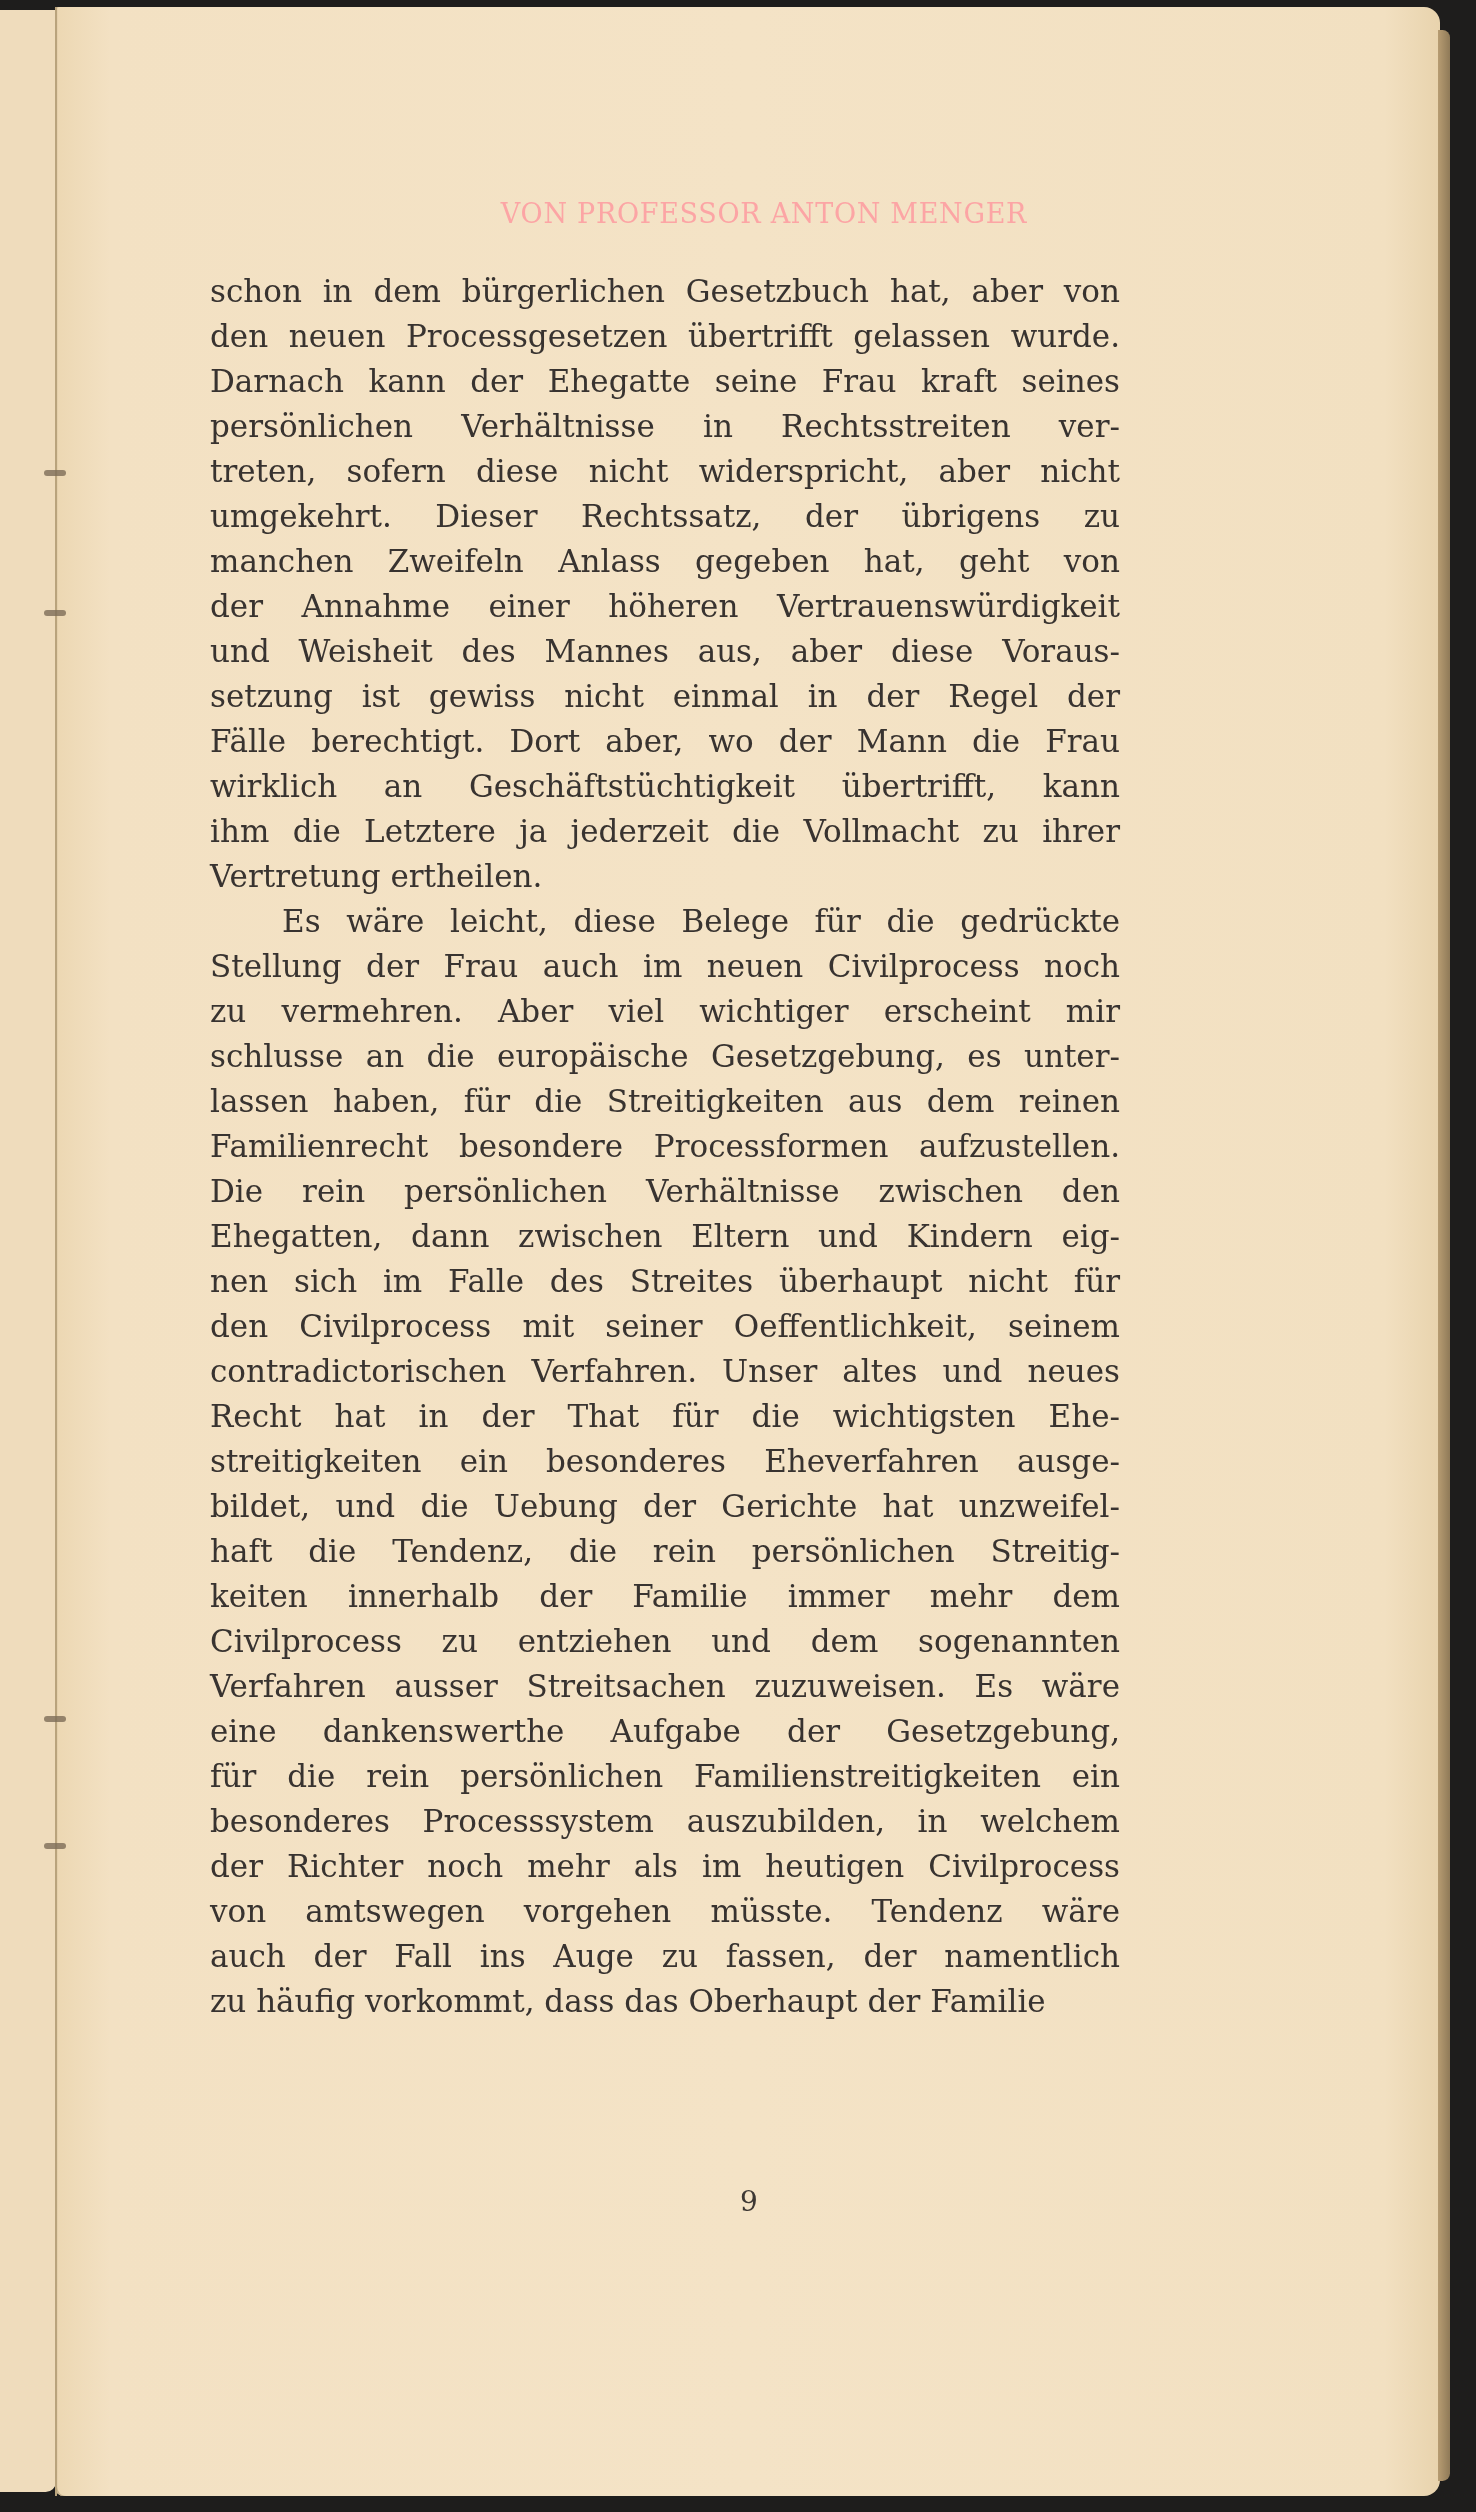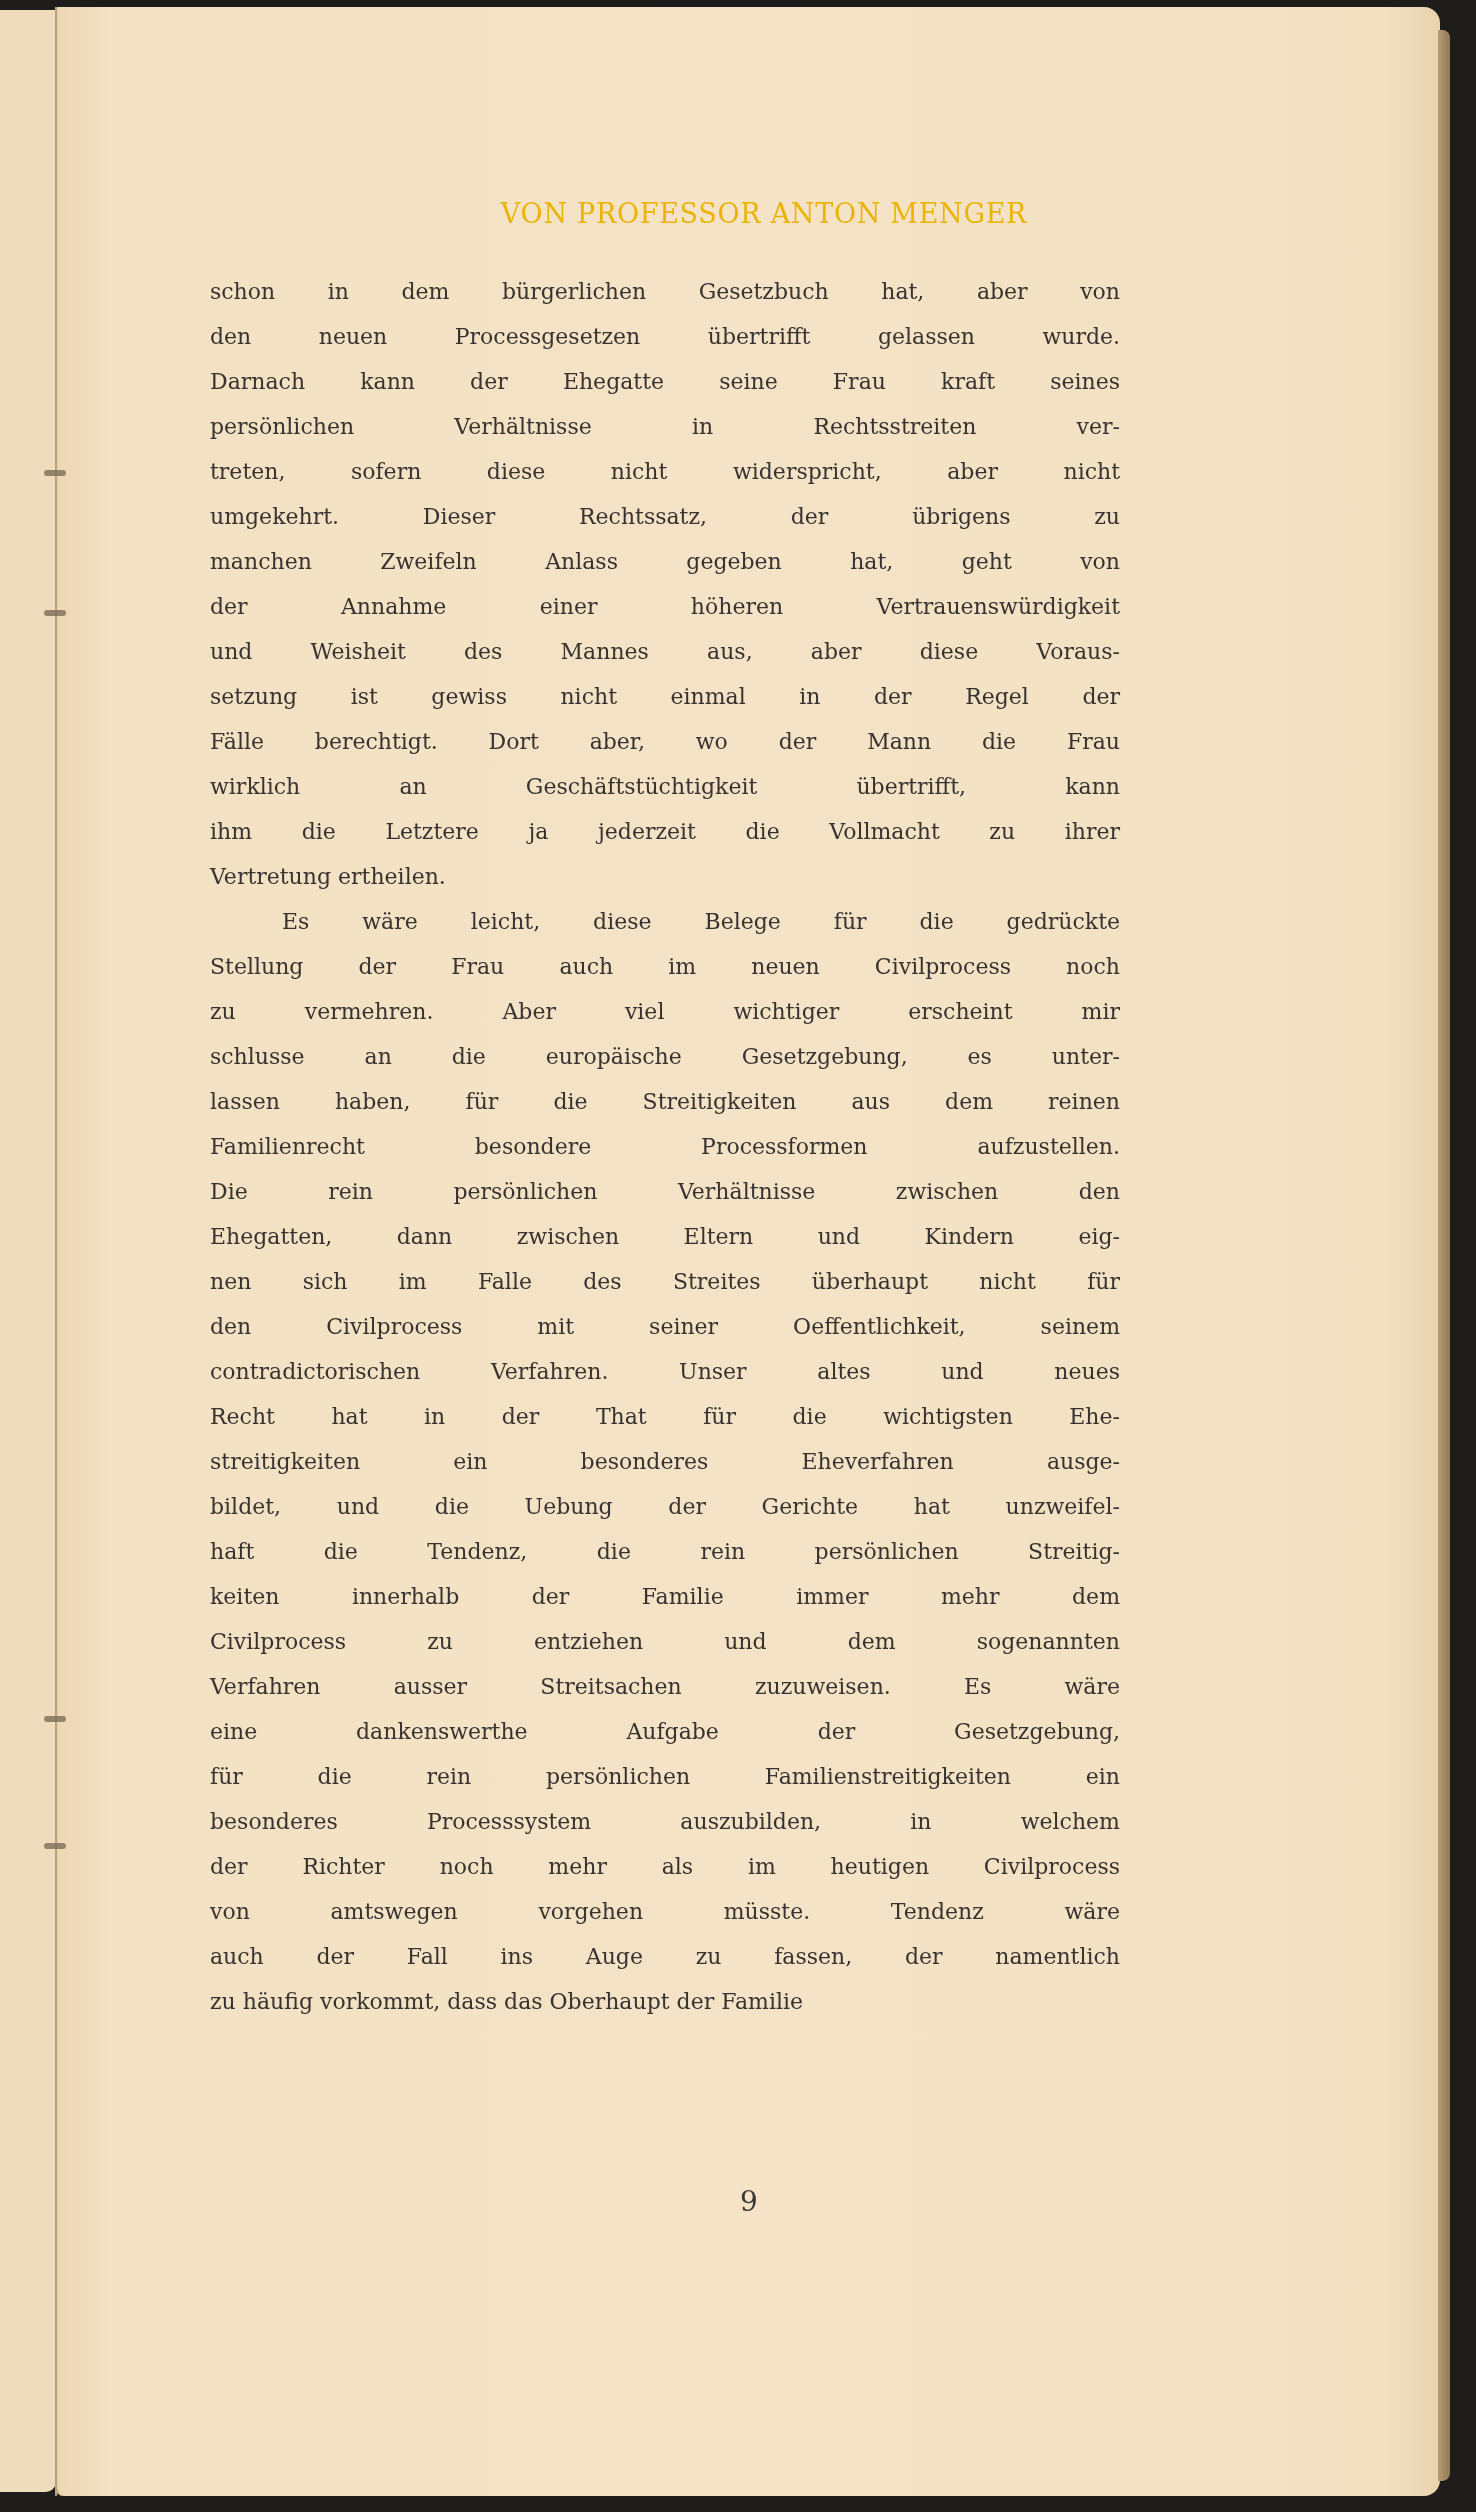--- a/index.html
+++ b/index.html
@@ -30,27 +30,27 @@
       background: #b9a37c;
     }
     .staple {
       position: absolute; left: 44px; width: 22px; height: 5.9px;
       background: #7d6d58; border-radius: 3px;
       opacity: 0.8;
     }
     .running-head {
       position: absolute; left: 0; width: 1476px; top: 198px;
       text-align: center; font-size: 27px; letter-spacing: 0.7px;
-      color: #eab308;
+      color: #fca5a5;
       padding-left: 52px; box-sizing: border-box;
     }
     .body-text {
       position: absolute; left: 210px; top: 269px; width: 910px;
       color: #383330;
-      font-size: 22px; line-height: 45px;
+      font-size: 31px; line-height: 45px;
     }
     .line {
       display: block; text-align: justify; text-align-last: justify;
       white-space: nowrap; overflow: visible; height: 45px;
     }
     .line.last { text-align-last: left; }
     .line.indent { padding-left: 72px; }
     .page-number {
       position: absolute; left: 0; width: 1476px; top: 2185px;
       text-align: center; font-size: 28px; color: #3d3834;

